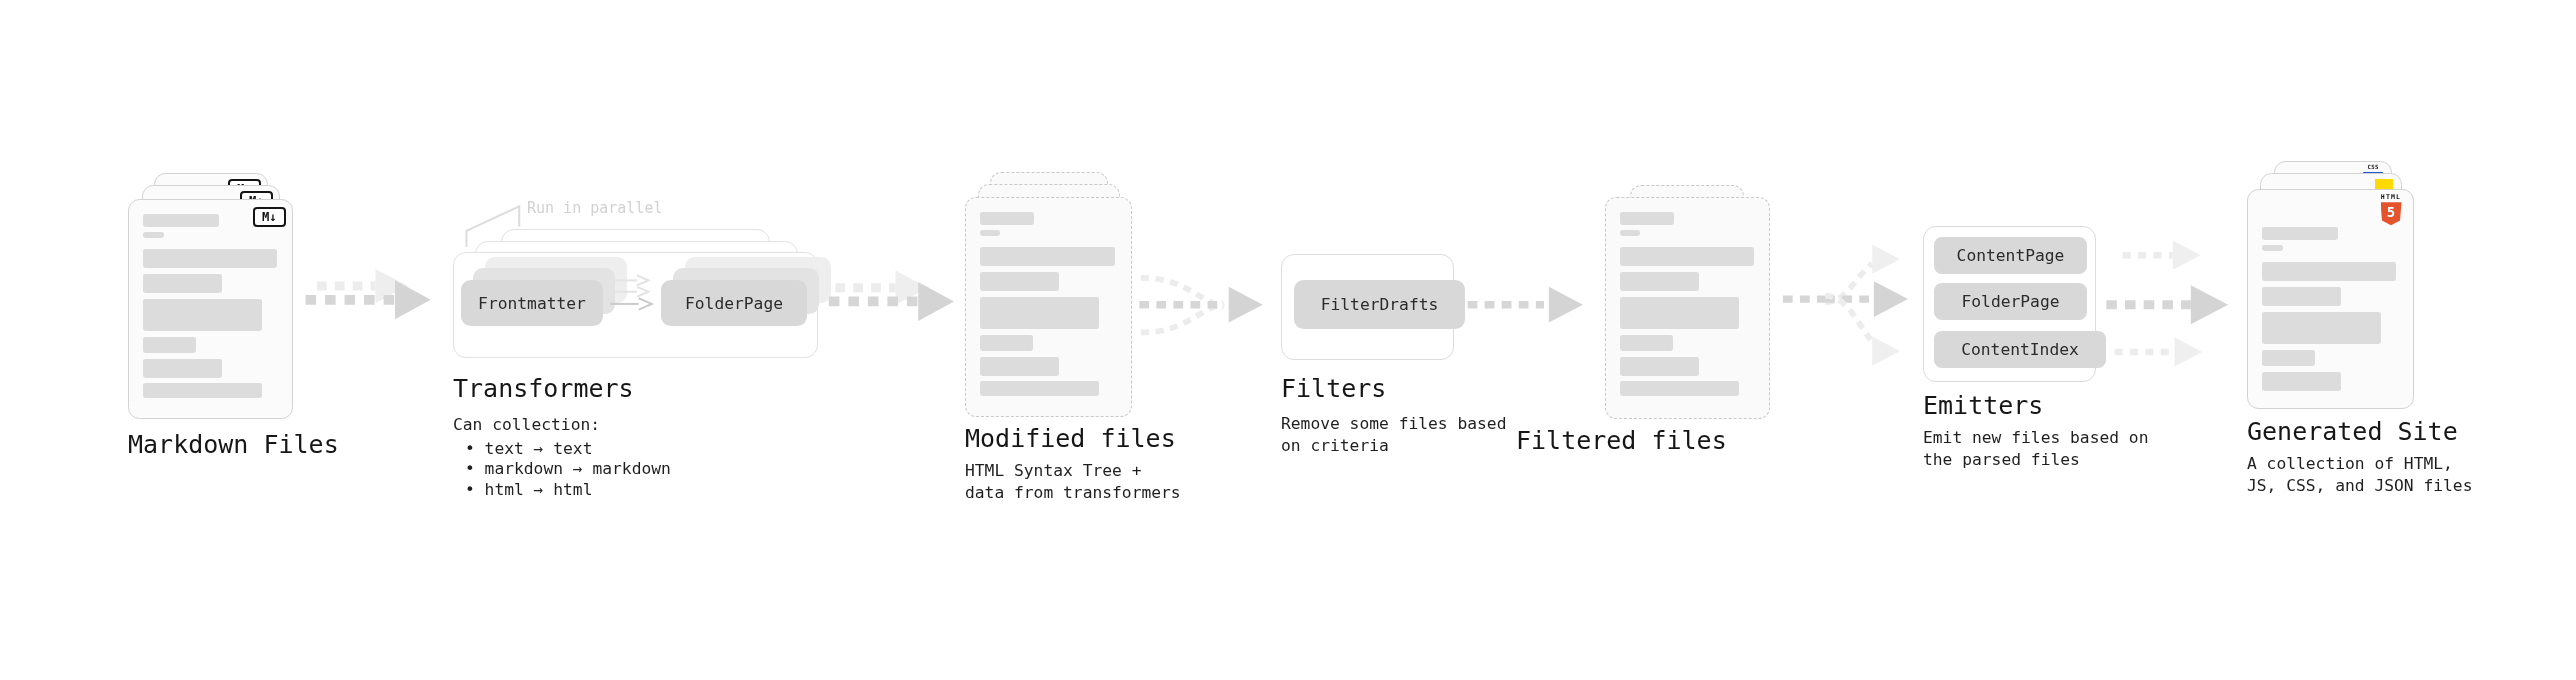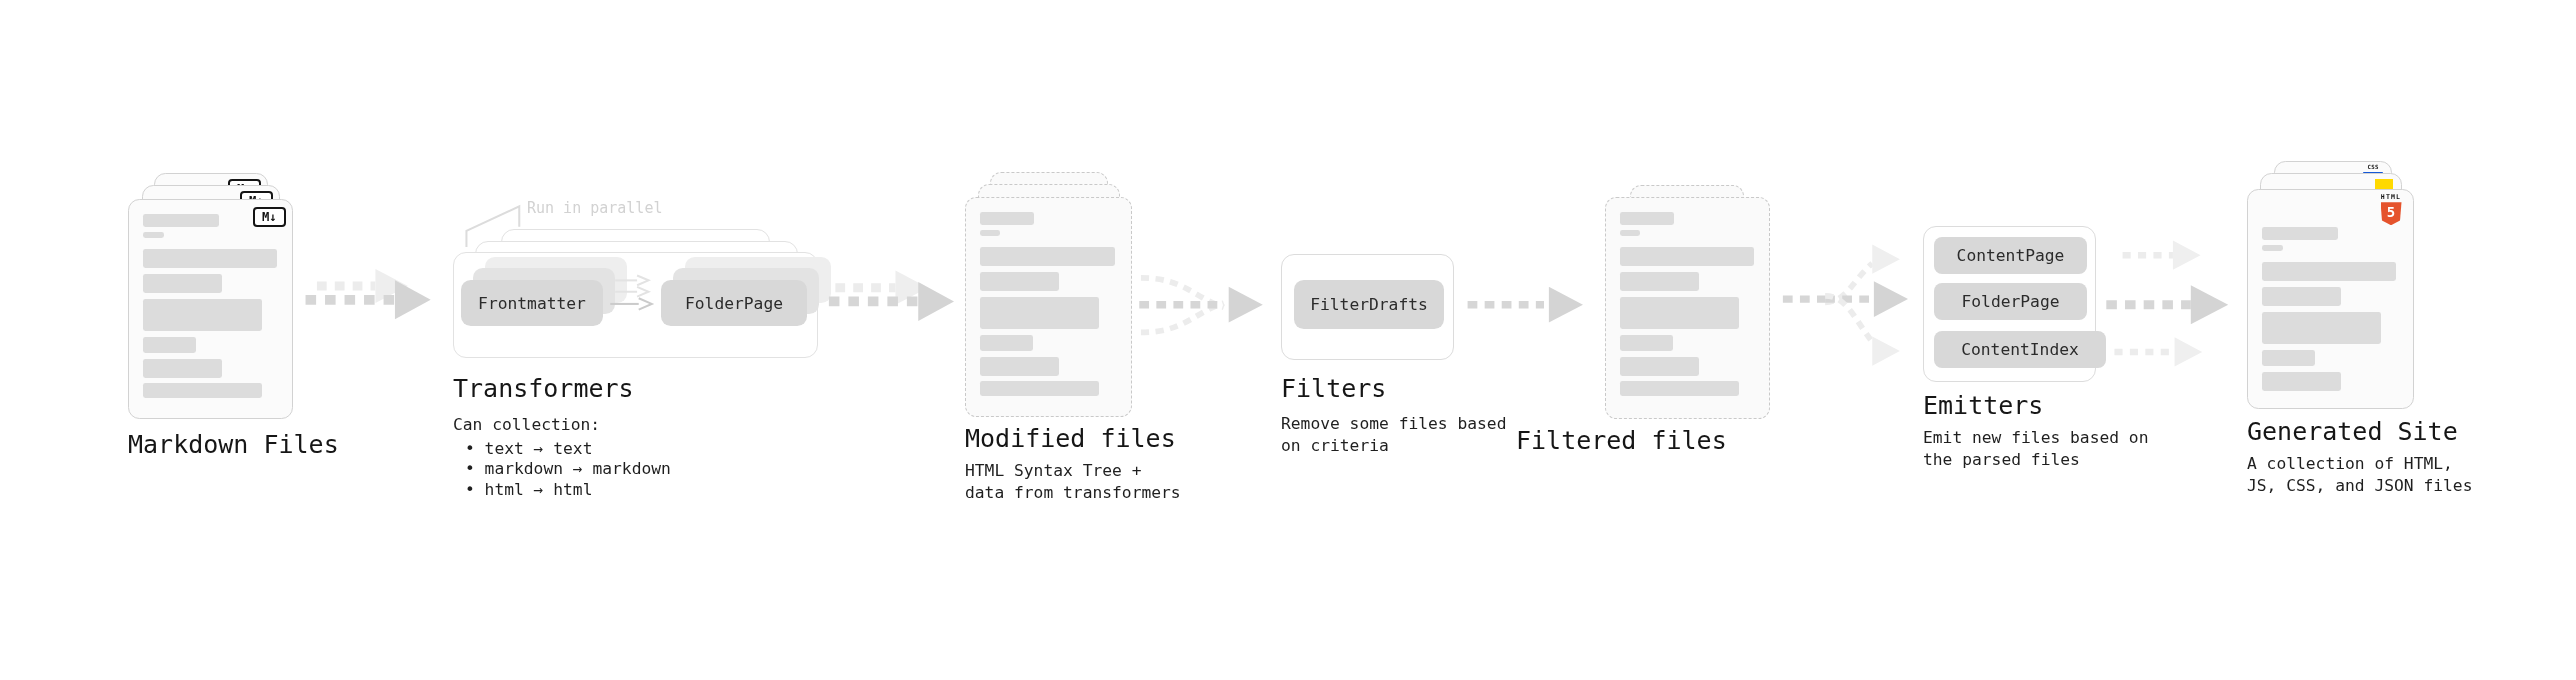--- a/index.html
+++ b/index.html
@@ -117,21 +117,21 @@
       <div class="bar" style="width:119px;height:14.6px;"></div>
     </div>
   </div>
   <div class="h" style="left:965px;top:425px;">Modified files</div>
   <div class="desc" style="left:965px;top:460px;">
     <div>HTML Syntax Tree +</div>
     <div>data from transformers</div>
   </div>
 
   <div class="pbox" style="left:1281px;top:254px;width:173px;height:106px;"></div>
-  <div class="pill" style="left:1294px;top:280px;width:150px;height:49px;">FilterDrafts</div>
+  <div class="pill" style="left:1294px;top:280px;width:171px;height:49px;">FilterDrafts</div>
   <div class="h" style="left:1281px;top:375px;">Filters</div>
   <div class="desc" style="left:1281px;top:413px;">
     <div>Remove some files based</div>
     <div>on criteria</div>
   </div>
 
   <div class="card dashed" style="left:1630px;top:185px;width:114px;height:203px;"></div>
   <div class="card dashed" style="left:1605px;top:197px;width:165px;height:222px;">
     <div class="bars">
       <div class="bar" style="width:54px;height:13px;margin-bottom:4.9px;"></div>

